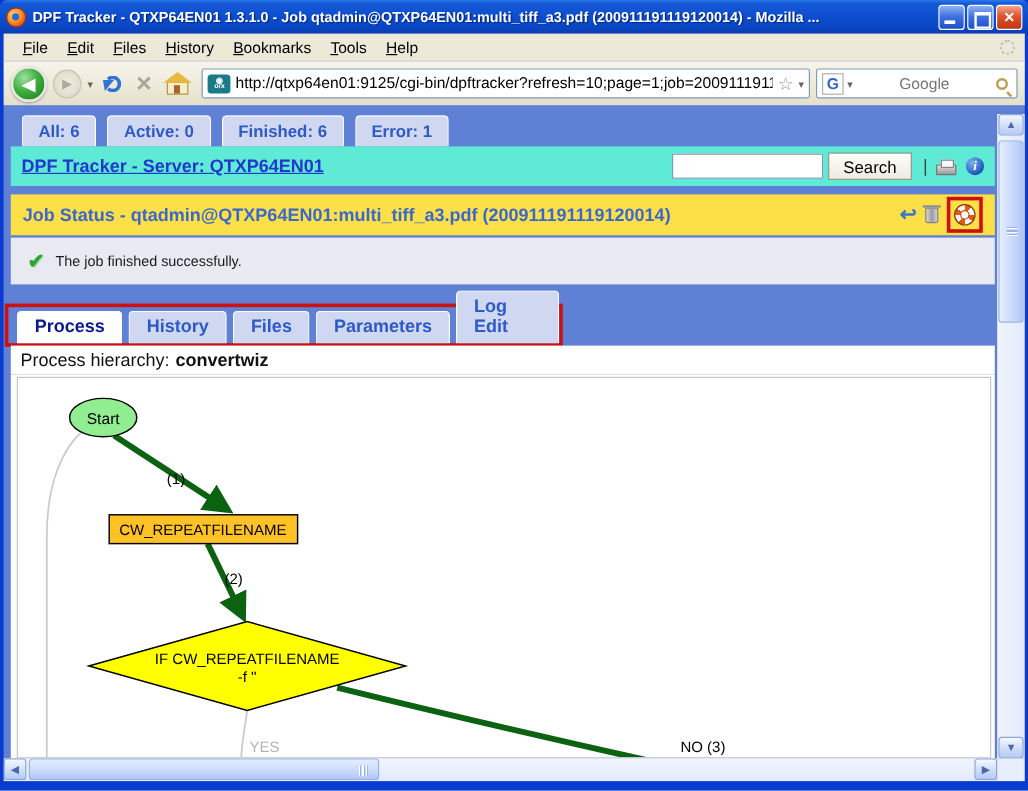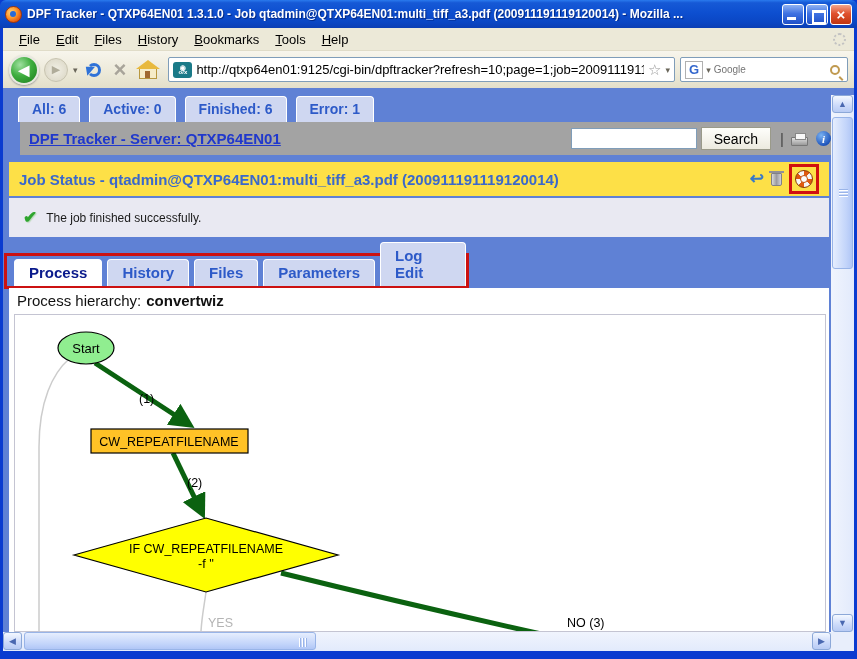--- a/index.html
+++ b/index.html
@@ -60,32 +60,32 @@
     display:flex; align-items:center; padding:0 4px; gap:4px; overflow:hidden; }
   .favicon { width:19px; height:16px; background:#1a7a88; border-radius:3px; color:#fff; font-size:6px;
     font-weight:bold; display:flex; flex-direction:column; align-items:center; justify-content:center; line-height:5px; flex:0 0 auto; }
   .favicon i { font-style:normal; font-size:7px; }
   .url-input { flex:1; border:none; outline:none; font-size:13px; color:#000; min-width:0; }
   .star { color:#999; font-size:15px; flex:0 0 auto; }
   .google-box { width:168px; height:25px; background:#fff; border:1px solid #7f9db9; border-radius:2px;
     display:flex; align-items:center; padding:0 4px; gap:3px; flex:0 0 auto; }
   .g-logo { font-size:13px; font-weight:bold; color:#3366cc; border:1px solid #b0b0b0; padding:0 3px;
     background:#fff; line-height:16px; }
-  .g-input { flex:1; border:none; outline:none; font-size:10px; color:#000000; min-width:0; }
+  .g-input { flex:1; border:none; outline:none; font-size:13px; color:#000000; min-width:0;text-align:center; }
   .mag { width:10px; height:10px; border:2px solid #c09a50; border-radius:50%; position:relative; flex:0 0 auto; margin-right:3px; }
   .mag::after { content:""; position:absolute; top:9px; left:8px; width:2px; height:5px; background:#c09a50; transform:rotate(-45deg); }
 
   
   .page { position:absolute; left:3px; top:88px; width:851px; height:563px; background:#5f81d5; overflow:hidden; }
 
   .tabs-top { position:absolute; left:15px; top:8px; display:flex; gap:9px; }
   .tab { background:#cfd7f1; border:1px solid #fff; border-bottom:none; border-radius:4px 4px 0 0;
     color:#2d5ac8; font-weight:bold; font-size:14px; padding:4px 13px 5px; }
 
-  .server-row { position:absolute; left:17px; top:34px; width:820px; height:33px; background:#a3a3a3;
+  .server-row { position:absolute; left:6px; top:34px; width:820px; height:33px; background:#5eead4;
     display:flex; align-items:center; padding:0 9px; }
   .server-link { color:#2038cc; font-size:15px; font-weight:bold; text-decoration:underline; }
   .hdr-search-input { width:126px; height:21px; border:1px solid #7f9db9; margin-left:auto; font-size:12px; padding:0 3px; }
   .hdr-search-btn { margin-left:4px; height:23px; font-size:14px; padding:1px 12px; background:linear-gradient(180deg,#fefefb,#eceadf);
     border:1px solid #9a9a8a; color:#000; }
   .hdr-sep { color:#444; margin:0 7px 0 9px; font-size:15px; }
   .printer { position:relative; width:17px; height:9px; background:linear-gradient(180deg,#e0e0e0,#9a9a9a);
     border:1px solid #777; border-radius:1px; margin-top:5px; }
   .printer::before { content:""; position:absolute; left:3px; top:-5px; width:9px; height:5px; background:#f8f8f8; border:1px solid #888; }
   .info-icon { width:15px; height:15px; border-radius:50%; margin-left:8px;

